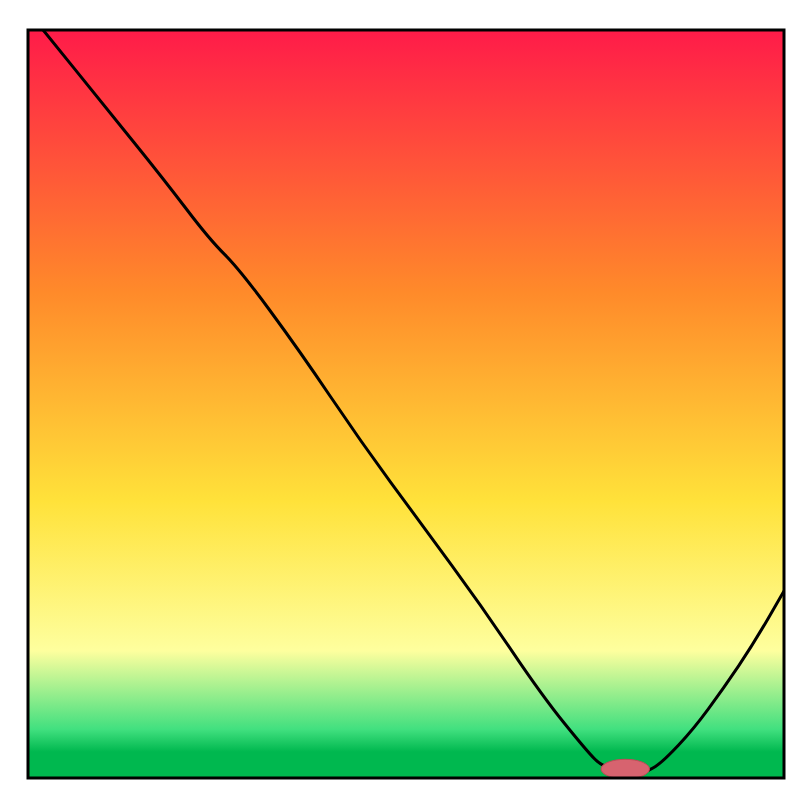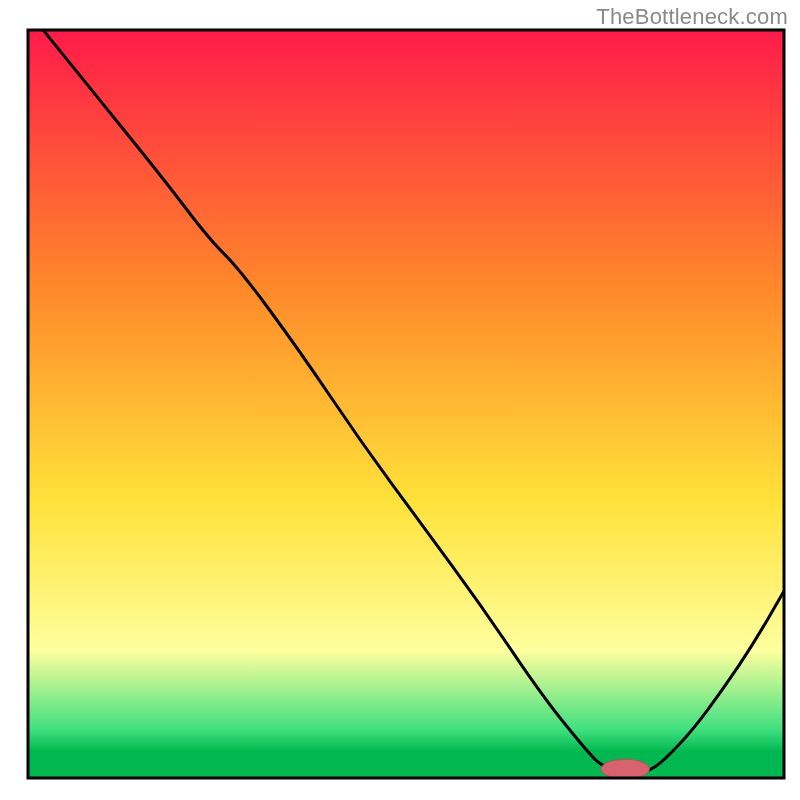--- a/index.html
+++ b/index.html
@@ -57,14 +57,13 @@
 
     <rect id="grad-rect" fill="url(#bg-grad)" x="28" y="30" width="756" height="748" clip-path="url(#plot-clip)"></rect>
 
     <path id="curve-path" fill="none" stroke="#000000" stroke-width="3" clip-path="url(#plot-clip)" d="M 43.120000000000005 30 Q 43.120000000000005 30 73.36000000000001 67.39999999999998 Q 103.60000000000001 104.79999999999995 133.84 142.2 Q 164.07999999999998 179.60000000000002 186.76 209.52000000000004 Q 209.44 239.44000000000005 224.56 254.4 Q 239.68 269.35999999999996 269.91999999999996 310.5 Q 300.15999999999997 351.64000000000004 330.4 396.52 Q 360.64 441.4 390.88 482.53999999999996 Q 421.12 523.68 451.36 564.8199999999999 Q 481.59999999999997 605.96 511.84000000000003 650.84 Q 542.08 695.72 564.76 723.77 Q 587.4399999999999 751.82 595 759.3 Q 602.5600000000001 766.78 613.9000000000001 769.3979999999999 Q 625.24 772.016 630.9100000000001 772.016 Q 636.58 772.016 642.25 771.642 Q 647.92 771.268 655.48 766.406 Q 663.04 761.544 678.16 745.462 Q 693.28 729.38 708.4 708.81 Q 723.52 688.24 738.64 665.8 Q 753.76 643.36 768.88 617.1800000000001 L 784 591"></path>
 
     <ellipse id="opt-marker" fill="#d7636f" stroke="#c24a58" stroke-width="1" clip-path="url(#plot-clip)" cx="625.24" cy="769.024" rx="24.192" ry="9.724"></ellipse>
 
     <rect id="frame-rect" fill="none" stroke="#000000" stroke-width="3" x="28" y="30" width="756" height="748"></rect>
   </svg>
 
-  <div class="watermark">TheBottleneck.com</div>
 </div>
 
 </body></html>

